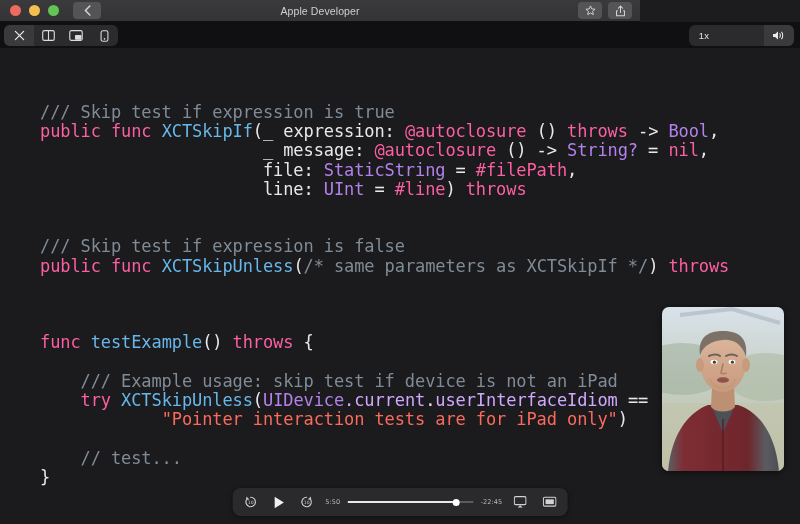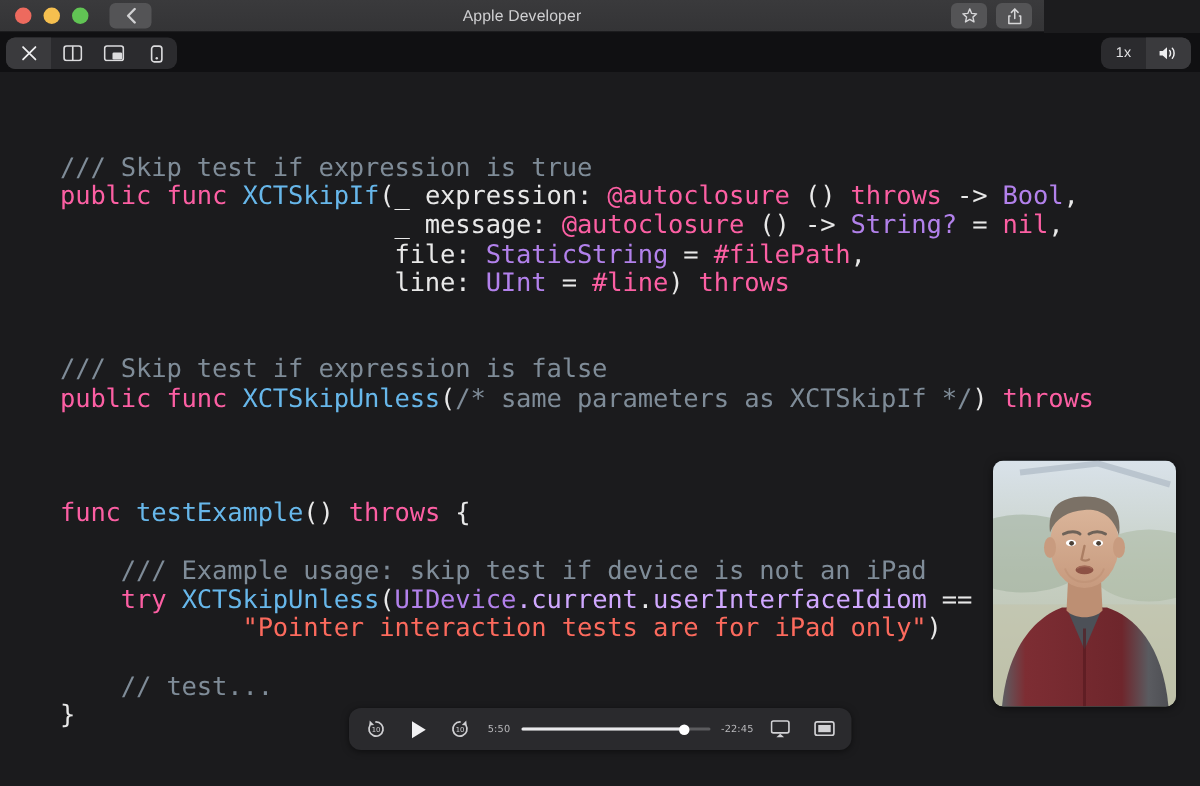--- a/index.html
+++ b/index.html
@@ -20,21 +20,21 @@
     width: 800px;
     height: 524px;
     background: #1c1c1e;
     overflow: hidden;
   }
 
   
   .titlebar {
     position: absolute;
     top: 0; left: 0;
-    width: 696px;
+    width: 640px;
     height: 22px;
     background: linear-gradient(#3a3a3c, #343436);
     border-bottom: 1px solid #111113;
     display: flex;
     align-items: center;
     box-sizing: border-box;
     padding: 0 8px;
   }
   .traffic {
     display: flex;
@@ -100,21 +100,21 @@
   .ctl-pill {
     position: absolute;
     top: 3px;
     height: 21px;
     background: #2b2b2e;
     border-radius: 6px;
     display: flex;
     align-items: center;
   }
   .ctl-pill.left  { left: 4px; }
-  .ctl-pill.right { right: 6px; }
+  .ctl-pill.right { right: 6px; gap: 45px; }
 
   .pill-btn {
     width: 28px;
     height: 21px;
     display: flex;
     align-items: center;
     justify-content: center;
     color: #e2e2e4;
   }
   .pill-btn.close-cell {
@@ -181,21 +181,21 @@
     box-shadow: 0 1px 6px rgba(0,0,0,.55);
     background: #3b4248;
   }
   .presenter svg { display: block; }
 
   
   .transport {
     position: absolute;
     left: 50%;
     transform: translateX(-50%);
-    bottom: 24px;
+    bottom: 8px;
     height: 28px;
     background: #2a2a2d;
     border-radius: 8px;
     display: flex;
     align-items: center;
     padding: 0 7px;
     gap: 7px;
     box-shadow: 0 1px 5px rgba(0,0,0,.5);
   }
   .tr-btn {

